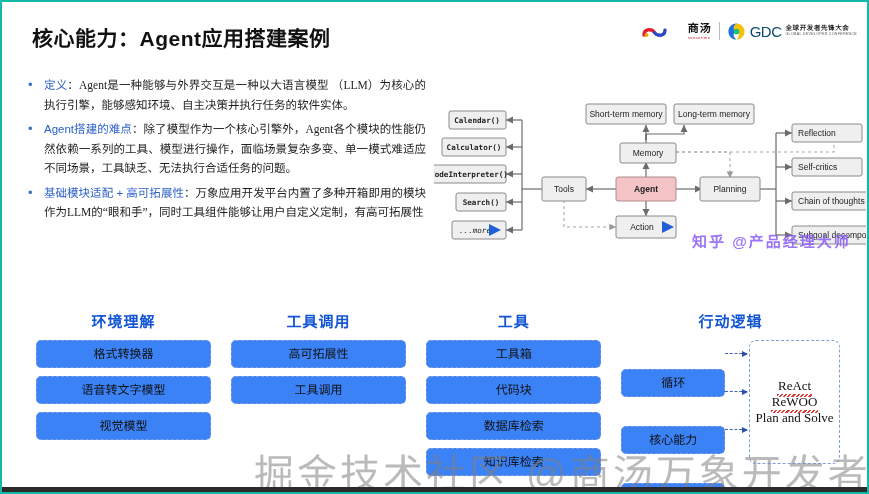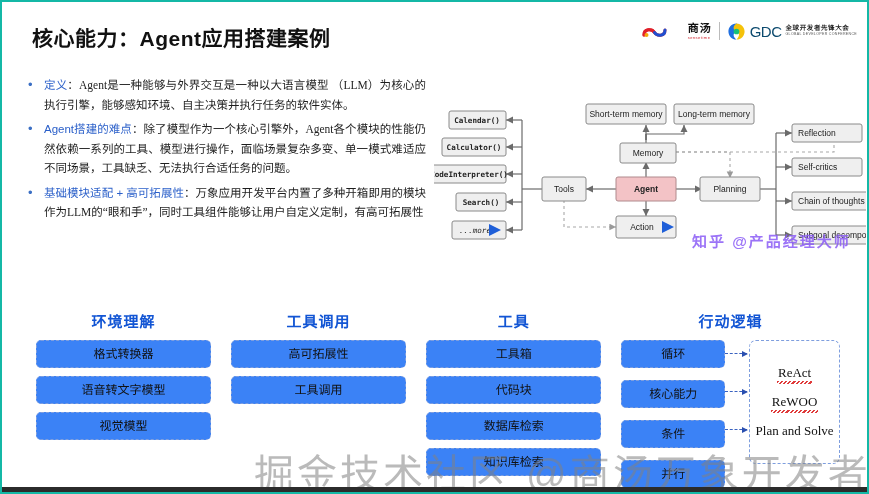--- a/index.html
+++ b/index.html
@@ -100,40 +100,39 @@
     border-radius:5px;
     height:26px;line-height:26px;
     text-align:center;
     font-size:12px;color:#111;
     margin-bottom:8px;
     background:#3b82f6;
     font-family:"Liberation Sans","DejaVu Sans",sans-serif;
   }
   .col.c4 .inner{display:flex;gap:0;}
   .col.c4 .left-chips{width:104px;flex:0 0 104px;}
-  .col.c4 .left-chips .chip{margin-bottom:12px;}
+  .col.c4 .left-chips .chip{margin-bottom:12px;margin-top:29px;}
   .arrows{
     width:24px;flex:0 0 24px;position:relative;
   }
   .arrows .ar{
     position:absolute;left:0;width:22px;height:1px;
     border-top:1px dashed #3a62c0;
   }
   .arrows .ar:after{
     content:"";position:absolute;right:-1px;top:-3.5px;
     border-left:6px solid #2a4fb0;
     border-top:3.5px solid transparent;
     border-bottom:3.5px solid transparent;
   }
   .patterns{
     flex:1 1 auto;
     border:1px dashed #7e9ede;border-radius:7px;
     display:flex;flex-direction:column;
     align-items:center;justify-content:center;
-    gap:13px;
     height:122px;
     font-family:"Liberation Serif","DejaVu Serif",serif;
   }
   .patterns .p{
     font-size:13px;color:#111;position:relative;
   }
   .patterns .p.sq:after{
     content:"";position:absolute;left:-1px;right:-1px;bottom:-3px;
     height:3px;
     background:repeating-linear-gradient(135deg,#e03b3b 0 1.5px,transparent 1.5px 3px);

